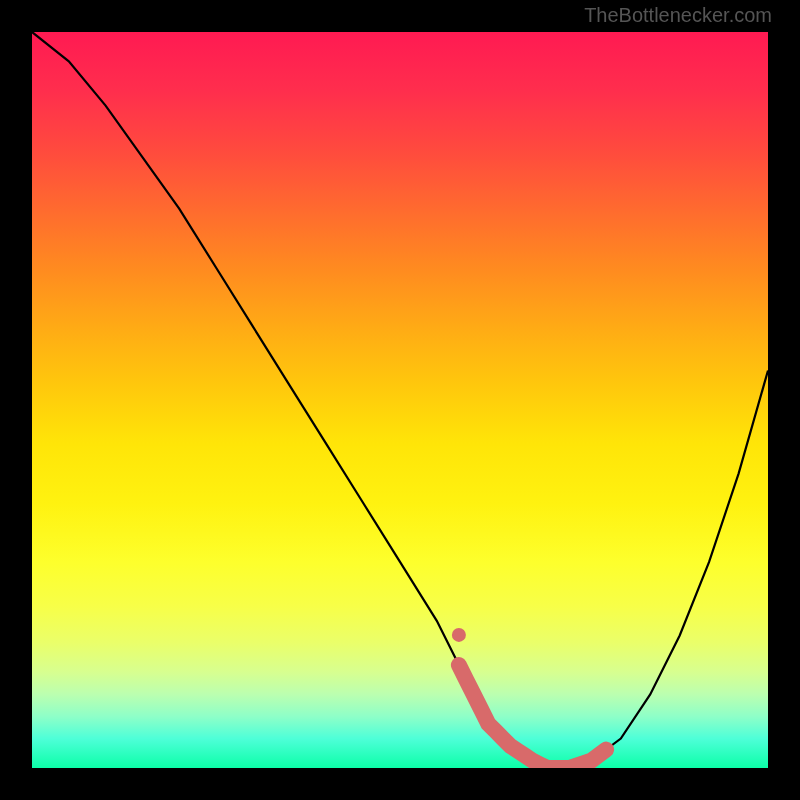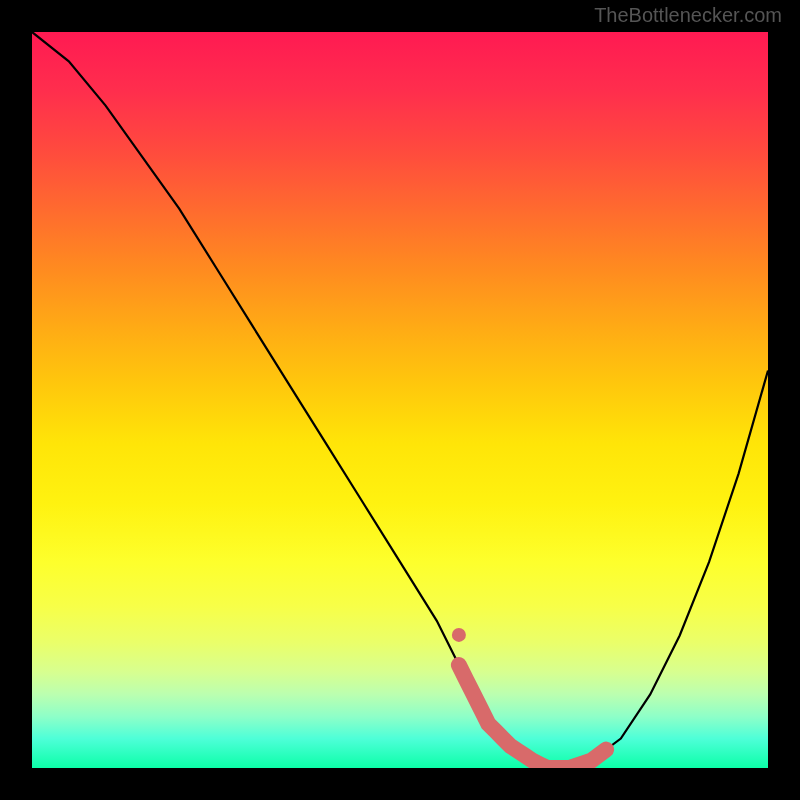--- a/index.html
+++ b/index.html
@@ -7,21 +7,21 @@
     width: 800px;
     height: 800px;
     background: #000;
     position: relative;
     font-family: Arial, sans-serif;
     overflow: hidden;
   }
   .watermark {
     position: absolute;
     top: 4px;
-    right: 18px;
+    right: 28px;
     color: #555;
     font-size: 20px;
     font-weight: 500;
     z-index: 10;
   }
   .plot-area {
     position: absolute;
     left: 32px;
     top: 32px;
     width: 736px;

